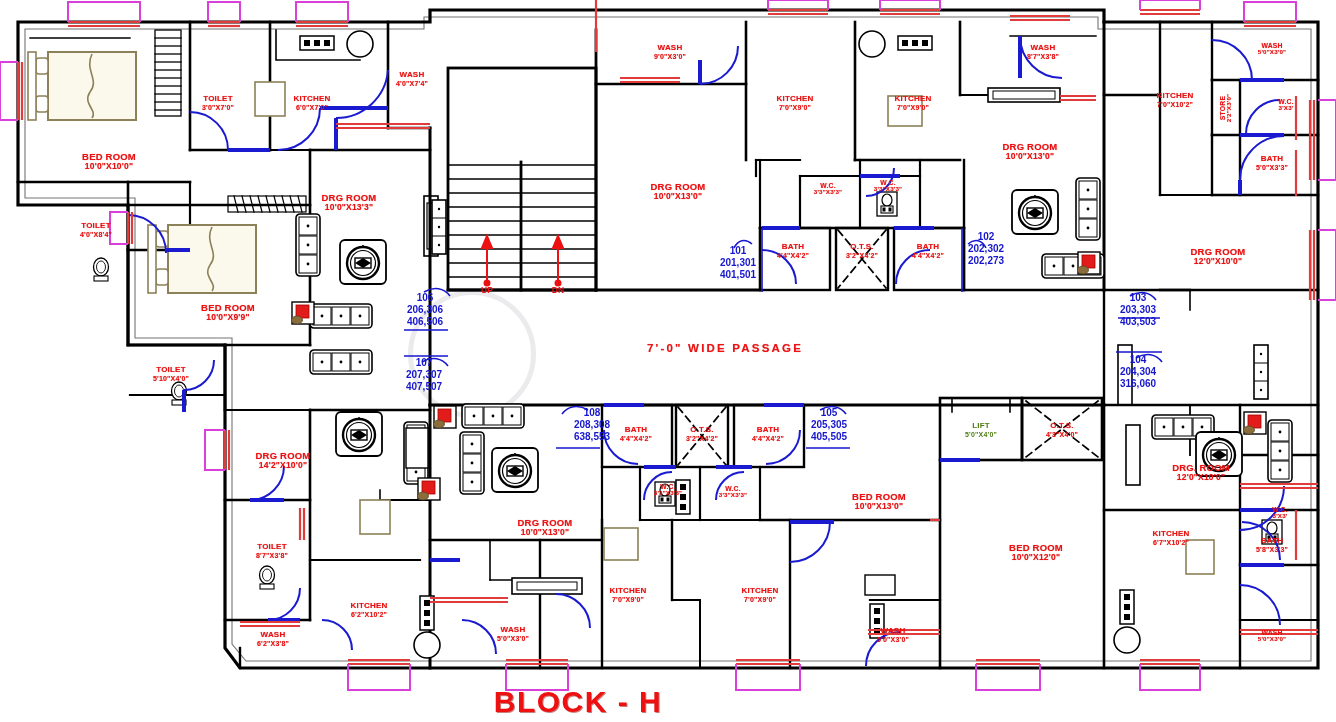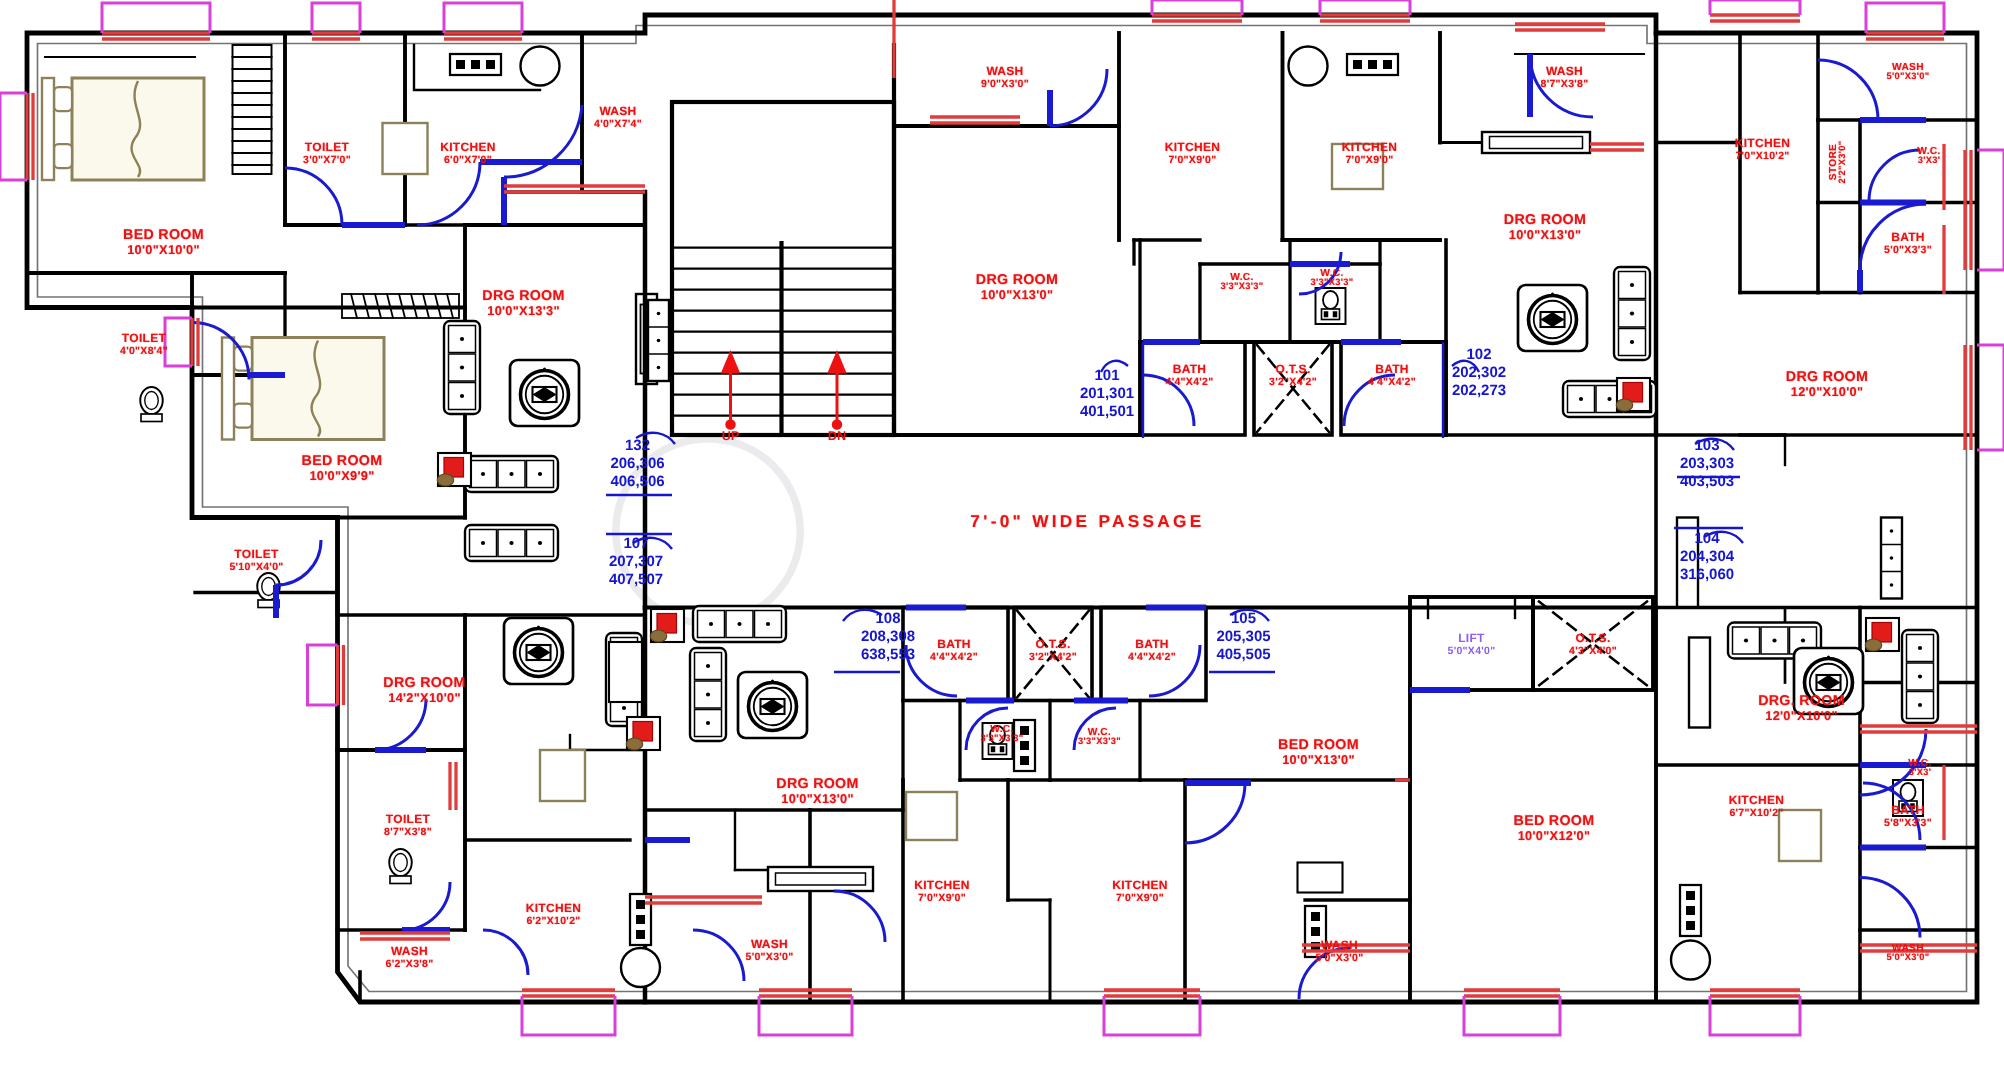--- a/index.html
+++ b/index.html
@@ -26,21 +26,21 @@
     transform:translate(-50%,-50%);
     text-shadow:0 0 1px rgba(180,0,0,.45);
     pointer-events:none;
   }
   .lbl .nm{display:block;font-size:9.5px;}
   .lbl .dim{display:block;font-size:8.5px;}
   .lbl.sm .nm{font-size:8px;}
   .lbl.sm .dim{font-size:7px;}
   .lbl.xs .nm{font-size:6.8px;}
   .lbl.xs .dim{font-size:6.2px;}
-  .lbl.blk{color:#8b5cf6;text-shadow:none;}
+  .lbl.blk{color:#4d7c0f;text-shadow:none;}
   .lbl.vert{transform:translate(-50%,-50%) rotate(-90deg);}
 
   .unitlbl{
     position:absolute;
     color:#1616cf;
     font-family:"Liberation Sans",sans-serif;
     font-weight:bold;
     font-size:10px;
     line-height:1.18;
     text-align:center;
@@ -842,34 +842,35 @@
     <span>104</span>
     <span>204,304</span>
     <span>316,060</span>
   </div>
   <div class="unitlbl" style="left:829px;top:425px">
     <span>105</span>
     <span>205,305</span>
     <span>405,505</span>
   </div>
   <div class="unitlbl" style="left:425px;top:310px">
-    <span>132</span>
+    <span>106</span>
     <span>206,306</span>
     <span>406,506</span>
   </div>
   <div class="unitlbl" style="left:424px;top:375px">
     <span>107</span>
     <span>207,307</span>
     <span>407,507</span>
   </div>
   <div class="unitlbl" style="left:592px;top:425px">
     <span>108</span>
     <span>208,308</span>
     <span>638,553</span>
   </div>
 
   <div class="dirlbl" style="left:487px;top:290px">UP</div>
   <div class="dirlbl" style="left:558px;top:290px">DN</div>
 
   <div id="passage-label" style="left:725px;top:348px">7'-0" WIDE PASSAGE</div>
 
+  <div id="block-title" style="left:578px;top:702px">BLOCK - H</div>
 
 </div>
 
 </body></html>

